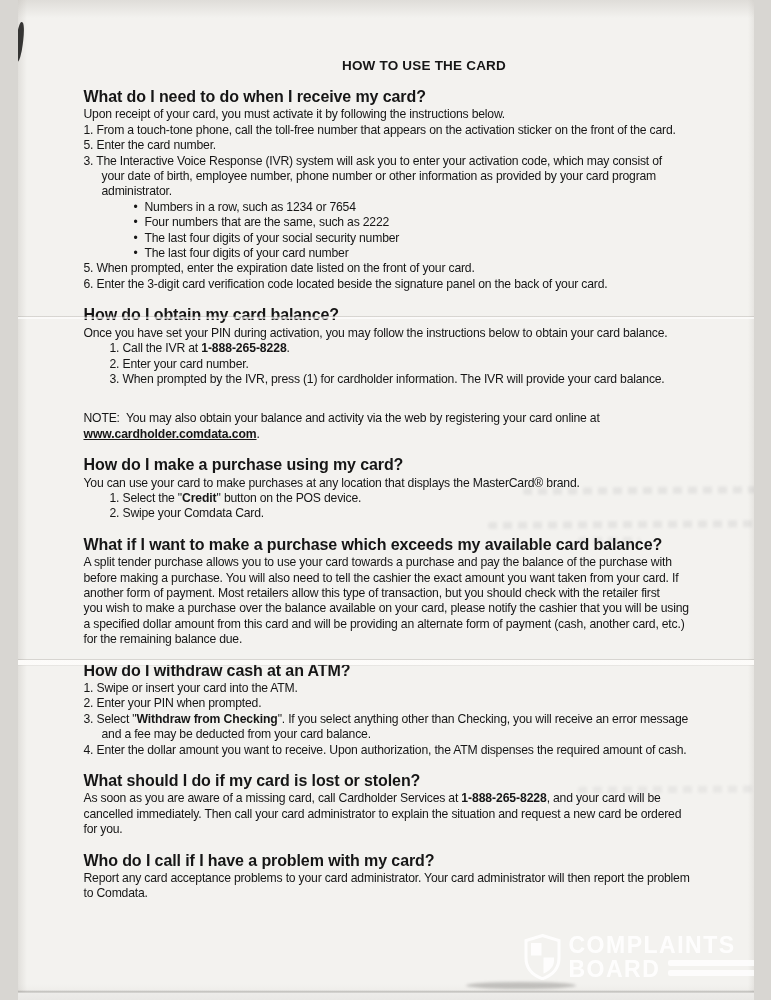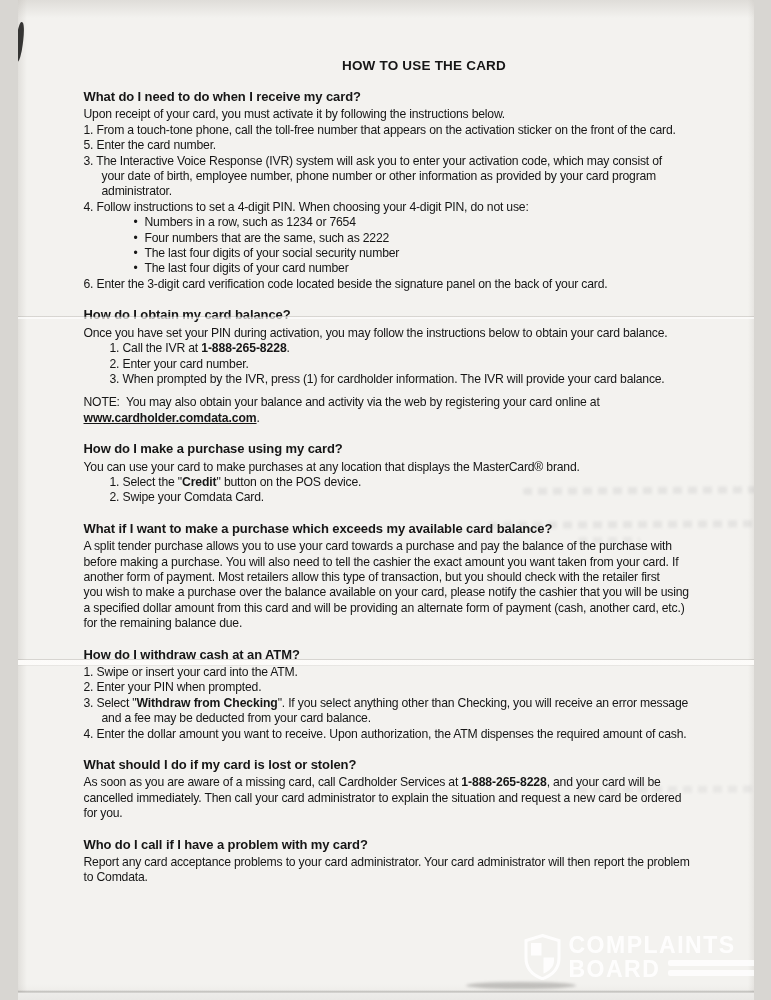--- a/index.html
+++ b/index.html
@@ -16,30 +16,30 @@
       linear-gradient(90deg,  rgba(185,181,175,.30), rgba(185,181,175,0) 9px),
       linear-gradient(270deg, rgba(185,181,175,.22), rgba(185,181,175,0) 6px),
       linear-gradient(0deg,   rgba(185,181,175,.18), rgba(185,181,175,0) 16px);
   }
   .content { position:absolute; left:66px; top:58px; width:681px; }
   .doc-title {
     text-align:center; font-weight:700; font-size:13.5px; letter-spacing:.2px;
     line-height:16px; white-space:pre;
   }
   .section-heading {
-    font-weight:700; font-size:13px; letter-spacing:-.1px;
+    font-weight:700; font-size:16px; letter-spacing:-.1px;
     margin-top:15px; margin-bottom:3px; line-height:15.4px; white-space:pre;
   }
   .line {
     font-size:12.2px; letter-spacing:-.2px; line-height:15.4px; white-space:pre;
   }
   .indent-1 { padding-left:18px; }
   .indent-2 { padding-left:26px; }
   .indent-3 { padding-left:50px; }
-  .gap-before { margin-top:8px; }
+  .gap-before { margin-top:24px; }
   .seg-b { font-weight:700; letter-spacing:-.1px; }
   .seg-u { text-decoration:underline; }
   .bullet { display:inline-block; margin-right:7px; font-size:12px; }
 
   
   .fold-1 {
     position:absolute; left:0; top:316px; width:100%; height:3px; pointer-events:none;
     background:linear-gradient(180deg, rgba(158,154,148,.32) 0 1px, rgba(255,255,255,.65) 1px 3px);
   }
   .fold-2 {
@@ -102,25 +102,25 @@
     <div class="doc-title">HOW TO USE THE CARD</div>
     <div>
         <div>
           <div class="section-heading">What do I need to do when I receive my card?</div>
           <div class="line indent-0"><span>Upon receipt of your card, you must activate it by following the instructions below.</span></div>
           <div class="line indent-0"><span>1. From a touch-tone phone, call the toll-free number that appears on the activation sticker on the front of the card.</span></div>
           <div class="line indent-0"><span>5. Enter the card number.</span></div>
           <div class="line indent-0"><span>3. The Interactive Voice Response (IVR) system will ask you to enter your activation code, which may consist of</span></div>
           <div class="line indent-1"><span>your date of birth, employee number, phone number or other information as provided by your card program</span></div>
           <div class="line indent-1"><span>administrator.</span></div>
-          <div class="line indent-0"><span>4. Follow instructions to set a 4-digit PIN. When choosing your 4-digit PIN, do not use:</span></div>
           <div class="line indent-3"><span class="bullet">•</span><span>Numbers in a row, such as 1234 or 7654</span></div>
           <div class="line indent-3"><span class="bullet">•</span><span>Four numbers that are the same, such as 2222</span></div>
           <div class="line indent-3"><span class="bullet">•</span><span>The last four digits of your social security number</span></div>
           <div class="line indent-3"><span class="bullet">•</span><span>The last four digits of your card number</span></div>
+          <div class="line indent-0"><span>5. When prompted, enter the expiration date listed on the front of your card.</span></div>
           <div class="line indent-0"><span>6. Enter the 3-digit card verification code located beside the signature panel on the back of your card.</span></div>
         </div>
         <div>
           <div class="section-heading">How do I obtain my card balance?</div>
           <div class="line indent-0"><span>Once you have set your PIN during activation, you may follow the instructions below to obtain your card balance.</span></div>
           <div class="line indent-2"><span>1. Call the IVR at </span><span class="seg-b">1-888-265-8228</span><span>.</span></div>
           <div class="line indent-2"><span>2. Enter your card number.</span></div>
           <div class="line indent-2"><span>3. When prompted by the IVR, press (1) for cardholder information. The IVR will provide your card balance.</span></div>
           <div class="line indent-0 gap-before"><span>NOTE:  You may also obtain your balance and activity via the web by registering your card online at</span></div>
           <div class="line indent-0"><span class="seg-b seg-u">www.cardholder.comdata.com</span><span>.</span></div>

